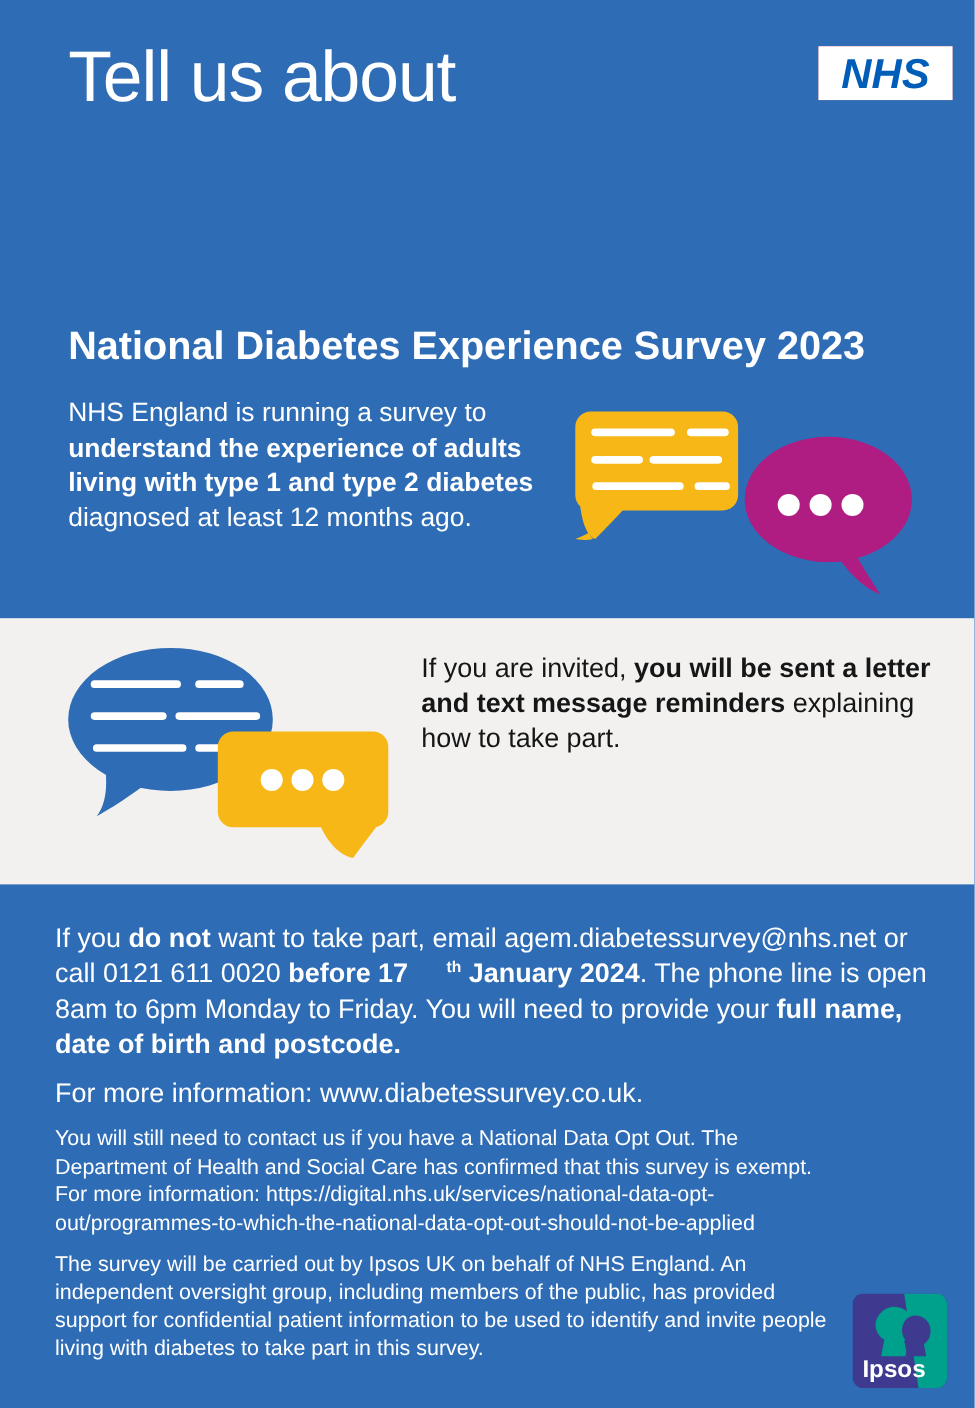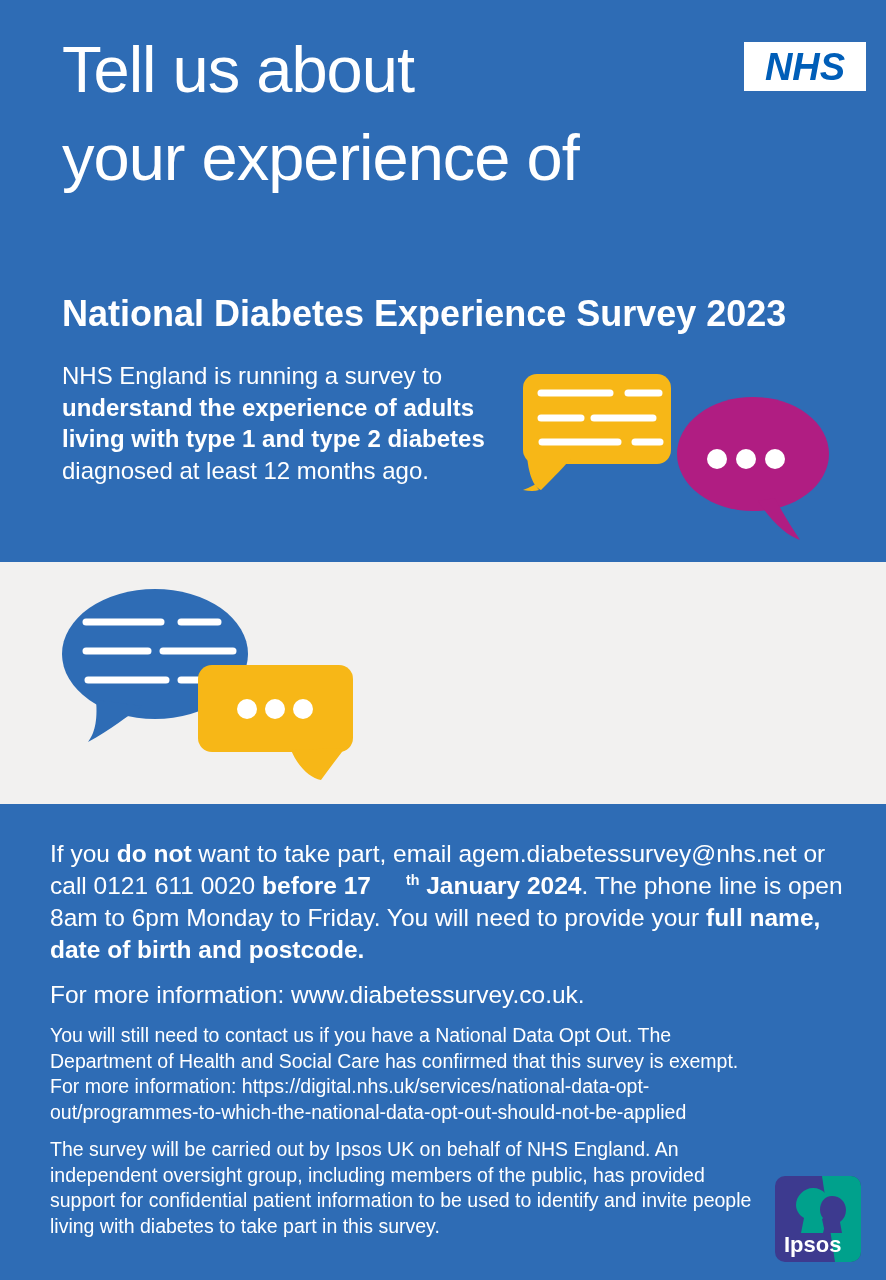--- a/index.html
+++ b/index.html
@@ -66,21 +66,20 @@
 
     <div class="nhs-logo">
       <svg width="122" height="49" viewBox="0 0 122 49">
         <rect x="0" y="0" width="122" height="49" fill="#ffffff"></rect>
         <text x="61" y="38" text-anchor="middle" font-size="38" font-weight="bold" font-style="italic" fill="var(--nhs-blue)">NHS</text>
       </svg>
     </div>
 
     <h1 class="title">
       <div>Tell us about</div>
-      <div>your experience of</div>
     </h1>
 
     <div class="subtitle">National Diabetes Experience Survey 2023</div>
 
     <p class="intro"><span>NHS England is running a survey to </span><span class="b">understand the experience of adults living with type 1 and type 2 diabetes</span><span> diagnosed at least 12 months ago.</span></p>
 
     <svg class="top-illustration" width="368" height="182" viewBox="0 0 368 182">
       <g>
         <rect class="fill-yellow" x="20" y="8" width="148" height="90" rx="14"></rect>
         <path class="fill-yellow" d="M26 92 Q30 118 36 124 Q30 126 20 124 Q42 116 66 92 Z"></path>
@@ -118,20 +117,21 @@
     <g>
       <rect class="fill-yellow" x="140" y="83" width="155" height="87" rx="14"></rect>
       <path class="fill-yellow" d="M233 168 C240 185 252 196 263 198 C270 188 278 178 287 166 Z"></path>
       <circle class="dot" cx="189" cy="127" r="10"></circle>
       <circle class="dot" cx="217" cy="127" r="10"></circle>
       <circle class="dot" cx="245" cy="127" r="10"></circle>
     </g>
   </svg>
 
   <div class="mid-text">
+    <p><span>If you are invited, </span><span class="b">you will be sent a letter and text message reminders</span><span> explaining how to take part.</span></p>
   </div>
 
   <div class="bottom-text">
     <p class="optout"><span>If you </span><span class="b">do not</span><span> want to take part, email agem.diabetessurvey@nhs.net or call 0121 611 0020 </span><span class="b">before 17</span><sup class="b">th</sup><span class="b"> January 2024</span><span>. The phone line is open 8am to 6pm Monday to Friday. You will need to provide your </span><span class="b">full name, date of birth and postcode.</span></p>
     <p class="more-info">For more information: www.diabetessurvey.co.uk.</p>
     <p class="small">You will still need to contact us if you have a National Data Opt Out. The Department of Health and Social Care has confirmed that this survey is exempt. For more information: https://digital.nhs.uk/services/national-data-opt-out/programmes-to-which-the-national-data-opt-out-should-not-be-applied</p>
     <p class="small">The survey will be carried out by Ipsos UK on behalf of NHS England. An independent oversight group, including members of the public, has provided support for confidential patient information to be used to identify and invite people living with diabetes to take part in this survey.</p>
   </div>
 
   <svg class="ipsos-logo" width="86" height="86" viewBox="0 0 86 86">

